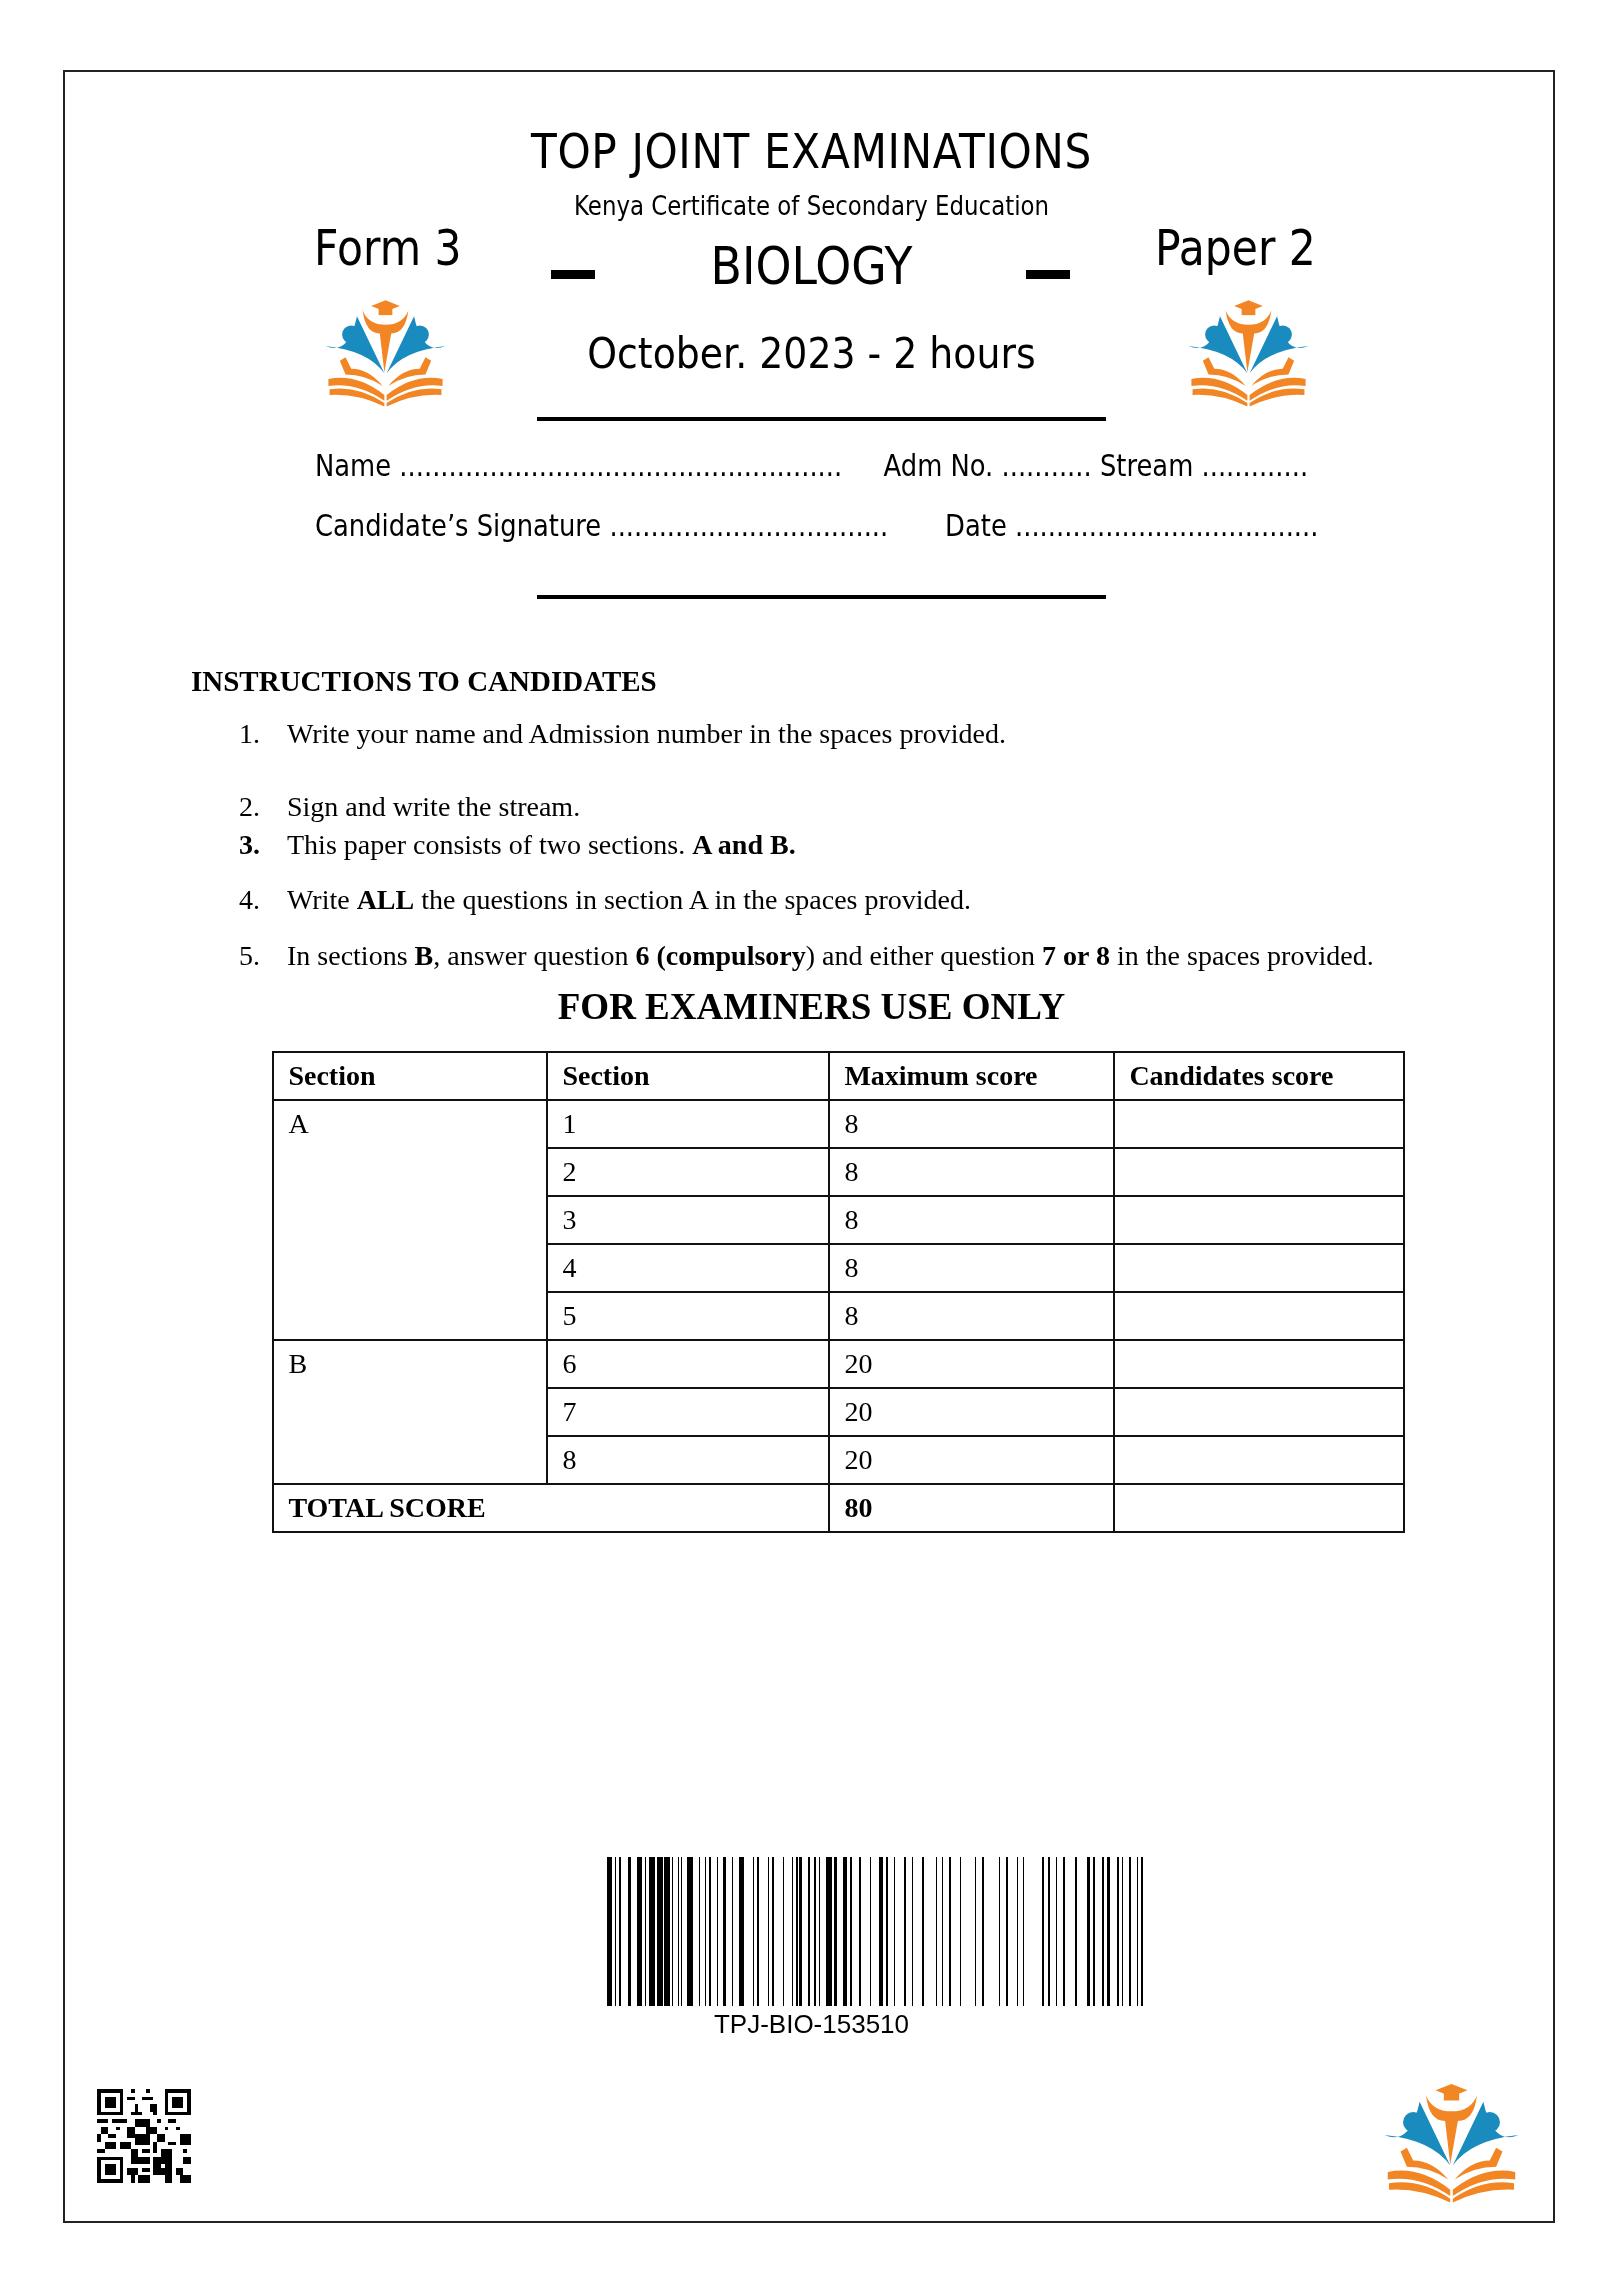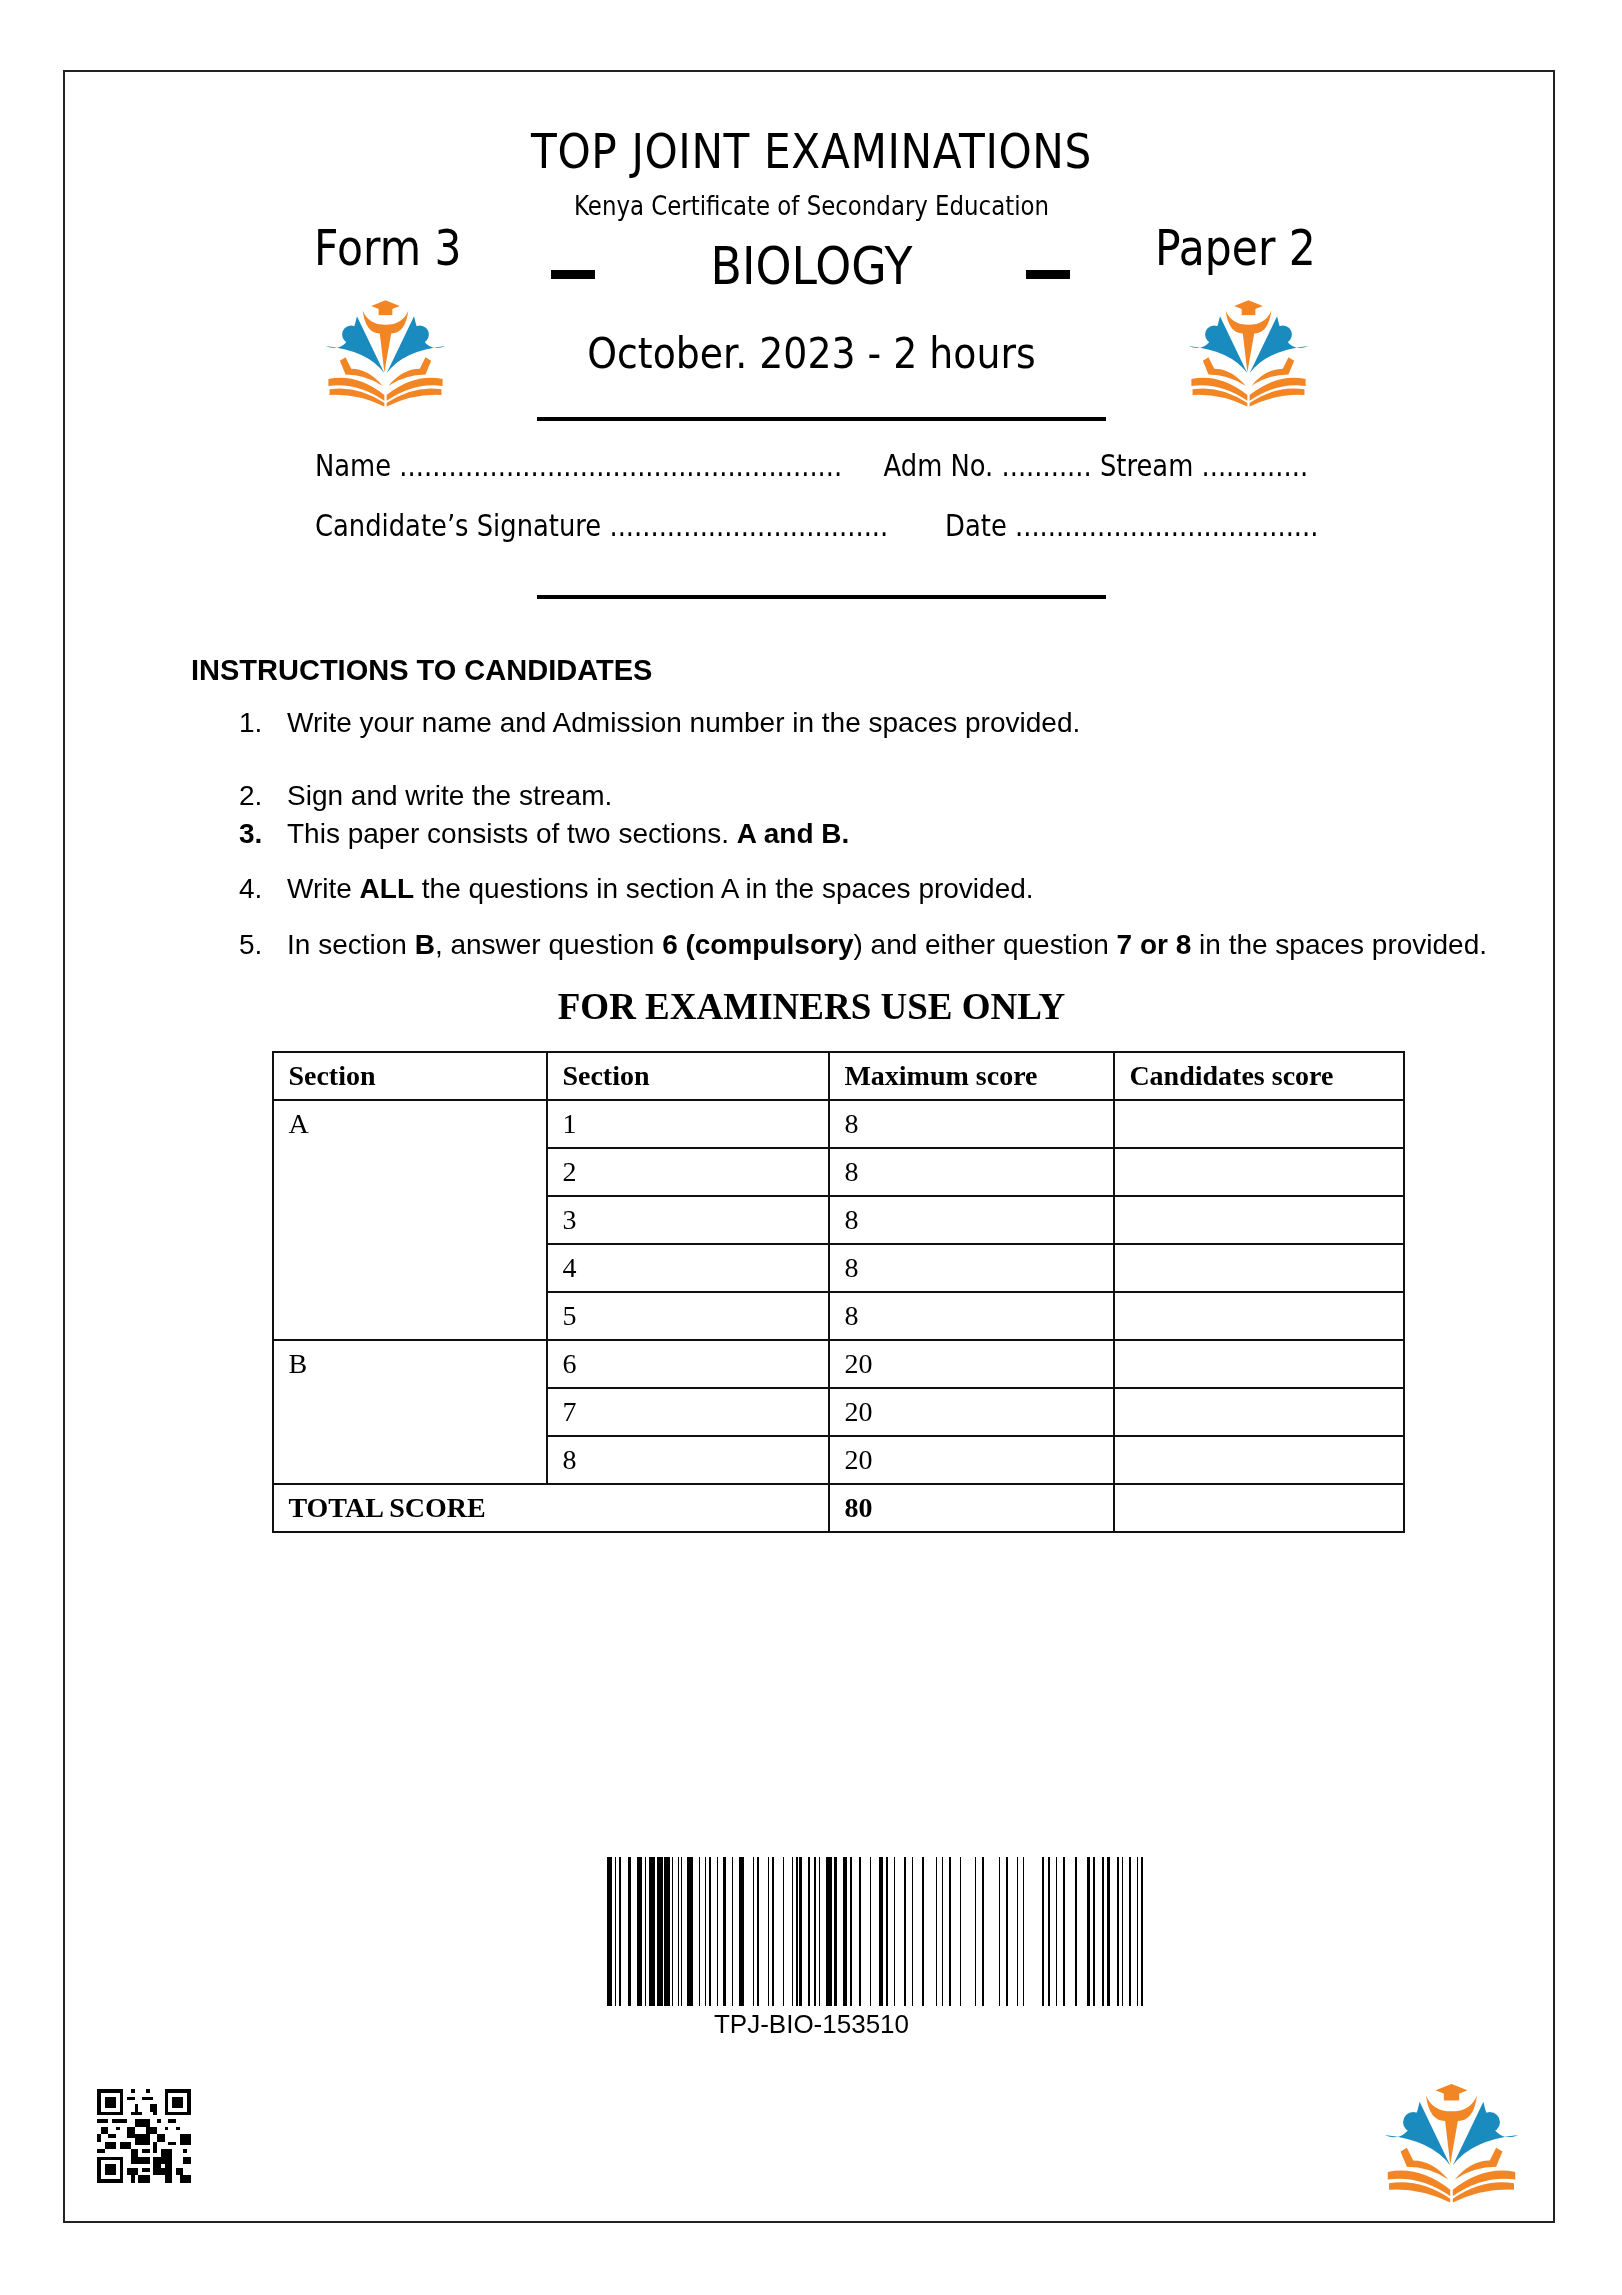--- a/index.html
+++ b/index.html
@@ -9,21 +9,21 @@
   .title { left:0; width:1623px; top:123px; text-align:center; font-size:48px; letter-spacing:0.7px; transform:scaleX(0.88); transform-origin:center; }
   .subtitle { left:0; width:1623px; top:191px; text-align:center; font-size:26px; transform:scaleX(0.88); }
   .form-label { left:314px; top:219px; font-size:50px; transform:scaleX(0.85); transform-origin:left; }
   .paper-label { left:1155px; top:219px; font-size:50px; transform:scaleX(0.85); transform-origin:left; }
   .dash { position:absolute; top:270px; width:44px; height:9.2px; background:#000; }
   .subject { left:0; width:1623px; top:236px; text-align:center; font-size:52px; transform:scaleX(0.88); }
   .date-line { left:0; width:1623px; top:328px; text-align:center; font-size:43px; transform:scaleX(0.88); }
   .rule { position:absolute; height:3.9px; background:#000; }
   .field-row { position:absolute; left:315px; font-family:"DejaVu Sans", sans-serif; font-size:30px; white-space:nowrap; transform:scaleX(0.86); transform-origin:left; }
   .logo { position:absolute; }
-  .instr { position:absolute; font-family:Liberation Sans, sans-serif; font-size:28px; white-space:nowrap; }
+  .instr { position:absolute; font-family:Liberation Serif, serif; font-size:28px; white-space:nowrap;margin-top:11px; }
   .instr-head { left:191px; top:654px; font-weight:bold; font-size:29px; }
   .instr-item { left:239px; }
   .instr-item .num { display:inline-block; width:48px; }
   .exam-head { position:absolute; left:0; width:1623px; top:985px; text-align:center; font-family:"Liberation Serif", serif; font-weight:bold; font-size:37px; }
   table.score { position:absolute; left:272px; top:1051px; border-collapse:collapse; font-family:"Liberation Serif", serif; font-size:28px; }
   table.score td, table.score th { border:2px solid #111; vertical-align:top; text-align:left; padding:6.5px 14.4px 0 14.4px; height:48px; font-weight:normal; box-sizing:border-box; }
   table.score th { font-weight:bold; }
   .barcode { position:absolute; left:607px; top:1857px; height:151px; display:flex; align-items:stretch; }
   .barcode span { display:block; height:149px; }
   .barcode-text { position:absolute; left:0; width:1623px; top:2009px; text-align:center; font-family:"Liberation Sans", sans-serif; font-size:26px; }
@@ -98,21 +98,21 @@
 </div>
 
 <div class="rule" style="left:537px; top:595px; width:569px;"></div>
 
 <div class="instr instr-head">INSTRUCTIONS TO CANDIDATES</div>
 <div id="instr-list">
     <div class="instr instr-item" style="top: 707px;"><span class="num">1.</span><span>Write your name and Admission number in the spaces provided.</span></div>
     <div class="instr instr-item" style="top: 780px;"><span class="num">2.</span><span>Sign and write the stream.</span></div>
     <div class="instr instr-item" style="top: 818px;"><span class="num" style="font-weight: bold;">3.</span><span>This paper consists of two sections. </span><span style="font-weight: bold;">A and B.</span></div>
     <div class="instr instr-item" style="top: 873px;"><span class="num">4.</span><span>Write </span><span style="font-weight: bold;">ALL</span><span> the questions in section A in the spaces provided.</span></div>
-    <div class="instr instr-item" style="top: 929px;"><span class="num">5.</span><span>In section </span><span style="font-weight: bold;">B</span><span>, answer question </span><span style="font-weight: bold;">6 (compulsory</span><span>) and either question </span><span style="font-weight: bold; text-align: center;">7 or 8</span><span> in the spaces provided.</span></div>
+    <div class="instr instr-item" style="top: 929px;"><span class="num">5.</span><span>In sections </span><span style="font-weight: bold;">B</span><span>, answer question </span><span style="font-weight: bold;">6 (compulsory</span><span>) and either question </span><span style="font-weight: bold; text-align: center;">7 or 8</span><span> in the spaces provided.</span></div>
   </div>
 
 <div class="exam-head">FOR EXAMINERS USE ONLY</div>
 <table class="score">
   <colgroup>
     <col style="width:274px">
       <col style="width:282px">
       <col style="width:285px">
       <col style="width:290px">
   </colgroup>

